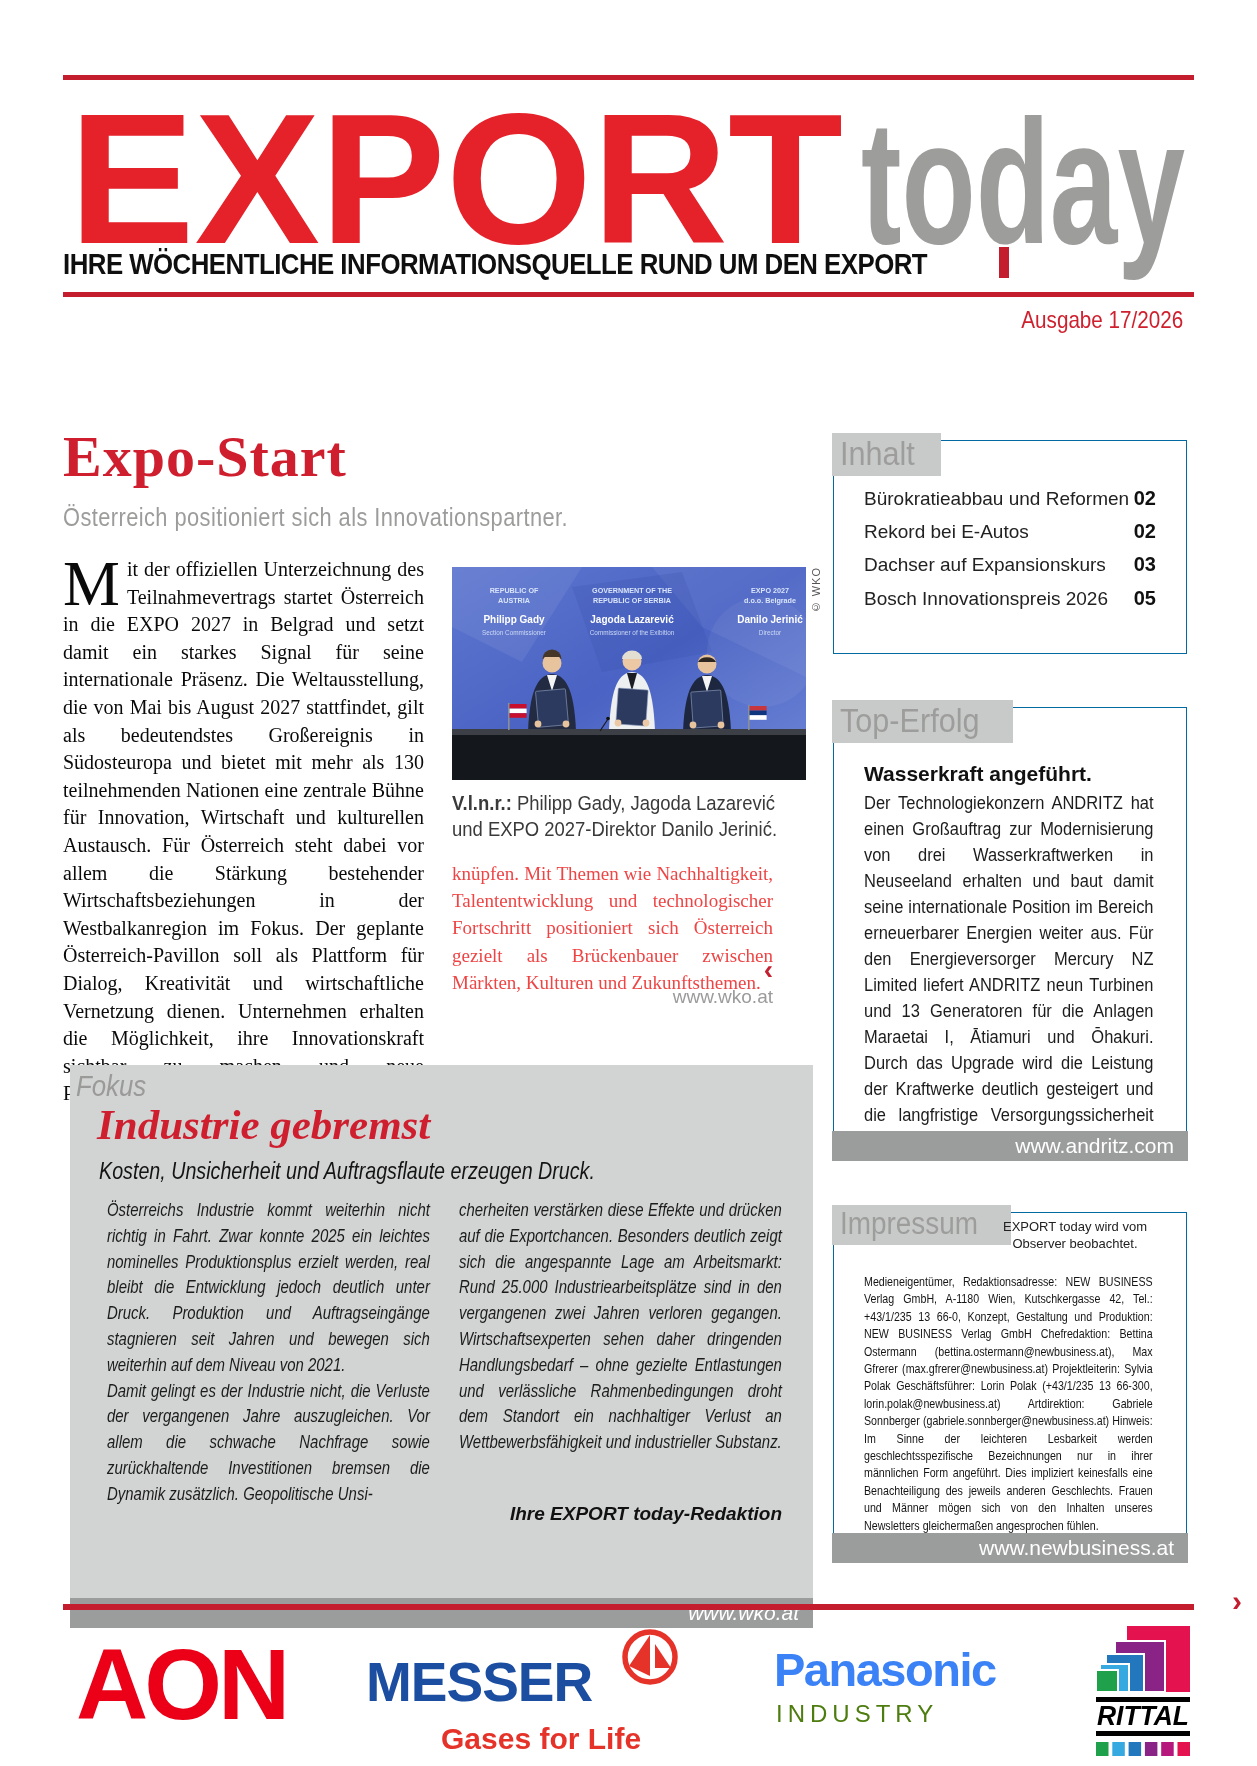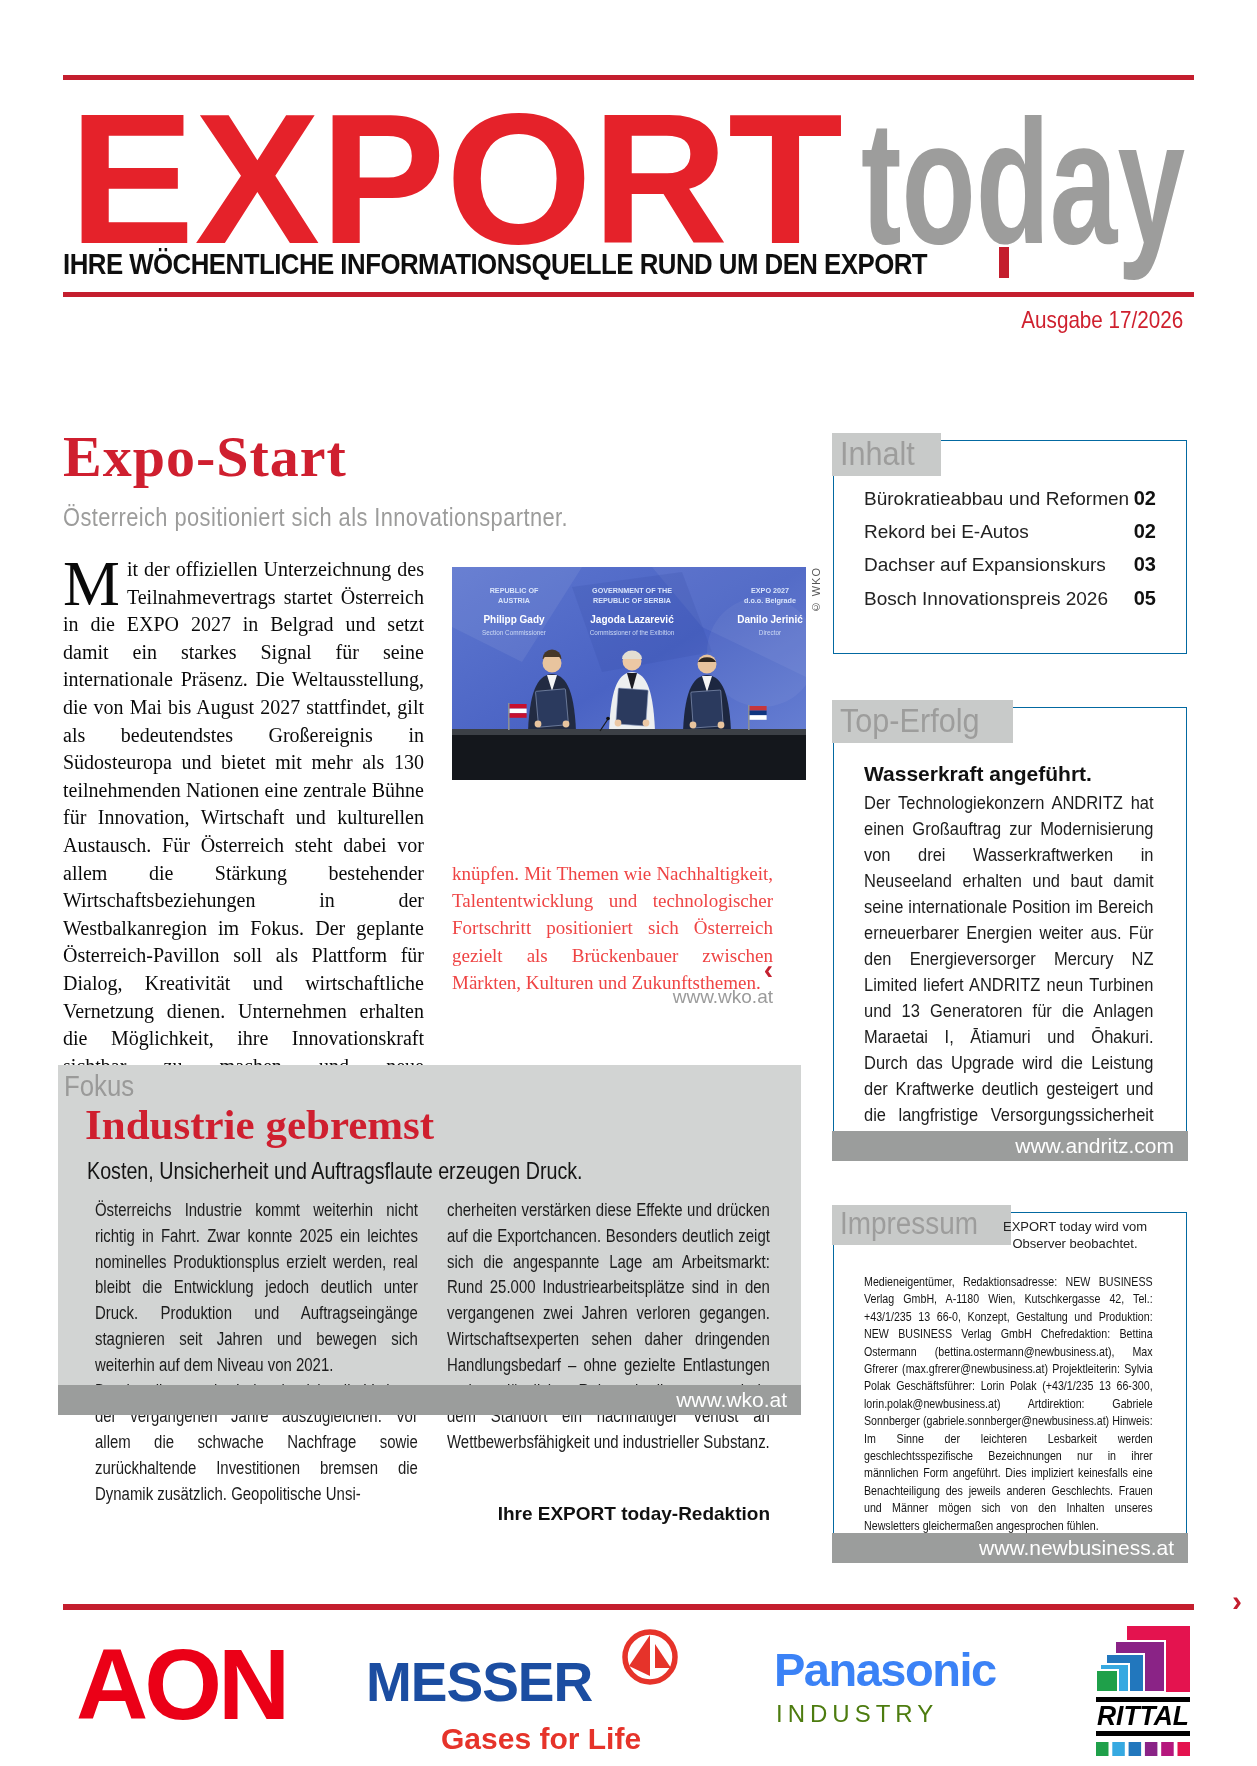--- a/index.html
+++ b/index.html
@@ -32,21 +32,21 @@
   
   .sbox{left:833px;width:354px;background:#fff;border:1px solid #0369a1;box-sizing:border-box;}
   .chip{position:absolute;top:-8px;left:-2px;background:#c8cac9;color:#9d9d9c;font-size:34px;line-height:1.15;
         padding:1px 18px 3px 8px;white-space:nowrap;}
   .srcbar{position:absolute;left:-2px;right:-2px;bottom:-2px;height:30px;background:#9b9d9c;color:#fff;
           font-size:21px;line-height:30px;text-align:right;padding-right:14px;box-sizing:border-box;}
   .toc-row{display:flex;justify-content:space-between;align-items:baseline;height:33.2px;}
   .toc-label{font-size:19px;color:#222;}
   .toc-page{font-size:20px;font-weight:700;color:#111;}
   
-  .fokus{left:58px;top:1065px;width:743px;height:350px;background:#d2d4d3;}
+  .fokus{left:70px;top:1065px;width:743px;height:563px;background:#d2d4d3;font-style:italic;}
   .fokus-kicker{left:6px;top:4px;font-size:30px;color:#9a9a99;}
   .fokus-title{left:27px;top:38px;font-size:43px;font-weight:700;color:#cf1f2f;line-height:1;}
   .fokus-sub{left:29px;top:92px;font-size:24px;color:#141414;white-space:nowrap;}
   .fokus-col{top:133px;width:389px;font-size:18px;line-height:25.8px;color:#1c1c1c;}
   .signoff{left:389px;top:438px;width:323px;text-align:right;font-size:19px;font-weight:700;color:#111;}
   .fbar{position:absolute;left:0;right:0;bottom:0;height:30px;background:#9b9d9c;color:#fff;font-size:21px;
         line-height:30px;text-align:right;padding-right:14px;box-sizing:border-box;}
   
   .aon{left:76px;top:1634px;font-size:100px;font-weight:900;color:#eb0017;letter-spacing:-4px;line-height:1;}
   .messer{left:366px;top:1655px;font-size:55px;font-weight:900;color:#1b4da1;letter-spacing:-1px;line-height:1;}
@@ -170,20 +170,25 @@
         <rect x="1.6" y="5.6" width="17" height="4.6" fill="#10357f"></rect>
         <rect x="1.6" y="10.2" width="17" height="4.6" fill="#ffffff"></rect>
     </g>
     <g>
       <path d="M148,164 l8,-12" stroke="#1a1a1a" stroke-width="1.2"></path>
         <circle cx="156" cy="151.5" r="1.8" fill="#111"></circle>
     </g>
   </svg>
   <div class="abs credit">© WKO</div>
 
+  <div class="abs caption">
+    <span class="cx90" style="display:inline-block;">
+      <b>V.l.n.r.:</b><span> Philipp Gady, Jagoda Lazarević und EXPO 2027-Direktor Danilo Jerinić.</span>
+    </span>
+  </div>
 
   <div class="abs lead-col2 serif just">knüpfen. Mit Themen wie Nachhaltigkeit, Talententwicklung und technologischer Fortschritt positioniert sich Österreich gezielt als Brückenbauer zwischen Märkten, Kulturen und Zukunftsthemen.</div>
   <div class="abs endmark">‹</div>
   <div class="abs lead-src">www.wko.at</div>
 
   <div class="abs sbox" style="top:440px;height:214px;">
     <div class="chip"><span class="cx90" style="display:inline-block;">Inhalt</span></div>
     <div class="abs" style="left:30px;top:46px;width:292px;">
       <div class="toc-row">
         <span class="toc-label">Bürokratieabbau und Reformen</span>

